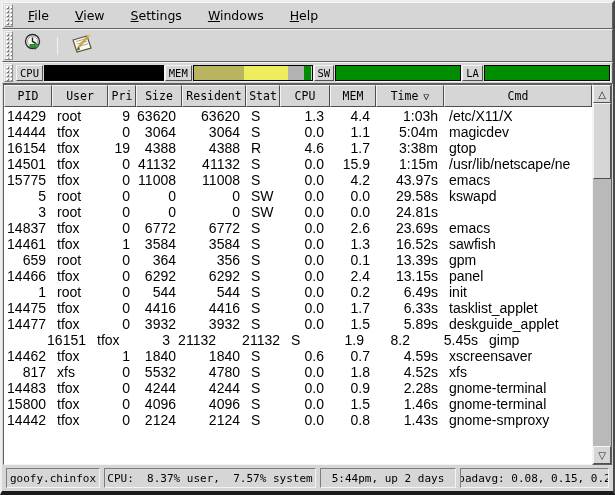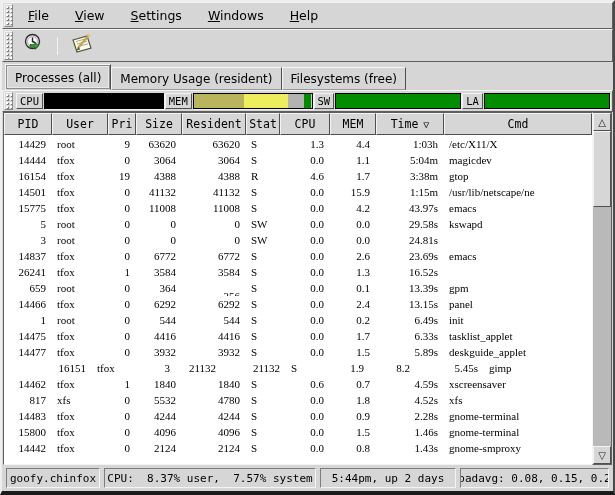--- a/index.html
+++ b/index.html
@@ -78,21 +78,21 @@
     display:flex;align-items:center;justify-content:center;
     background:#d6d6d6;
     border-top:1px solid #f4f4f4;border-left:1px solid #f4f4f4;
     border-right:1px solid #4f4f4f;border-bottom:1px solid #4f4f4f;
     font-family:"DejaVu Sans Mono","Liberation Mono",monospace;font-size:11.5px;
     white-space:nowrap;overflow:hidden;cursor:default;
   }
   .col .sort{margin-left:5px;font-size:10px;}
   .tbody{flex:1;background:#fff;overflow:hidden;padding-top:1px;}
   .trow{display:flex;height:16px;line-height:16px;
-    font-family:Liberation Serif, serif;font-size:11px;color:#000;}
+    font-family:Liberation Sans, sans-serif;font-size:14px;color:#000;align-items:flex-end;}
   .cell{white-space:pre;overflow:hidden;flex:0 0 auto;}
   .cell.r{text-align:right;padding-right:6px;}
   .cell.l{text-align:left;padding-left:5px;}
   
   .sbar{flex:0 0 20px;display:flex;flex-direction:column;background:#bdbdbd;
     border:1px solid #5f5f5f;border-left:1px solid #f4f4f4;}
   .sbtn{
     flex:0 0 18px;display:flex;align-items:center;justify-content:center;
     background:#d6d6d6;font-size:10px;color:#1a1a1a;
     border-top:1px solid #f4f4f4;border-left:1px solid #f4f4f4;
@@ -154,25 +154,20 @@
           <path d="M4 8 L18 4 L22 16 L8 20 Z" fill="#fbfbf2" stroke="#55553a" stroke-width="1.2"></path>
           <path d="M7 9.5 L17 6.8 M8 12 L18 9.3 M9 14.5 L19 11.8" stroke="#a9a98a" stroke-width="1"></path>
           <path d="M20 3 L9 16" stroke="#c8a44a" stroke-width="2.4"></path>
           <path d="M9.6 15.2 L8 18 L11 17.2" fill="#5a4a20" stroke="#5a4a20" stroke-width="0.6"></path>
           <path d="M20.8 2.2 L19.2 4.2" stroke="#e6c87a" stroke-width="2.6"></path>
         </svg>
       </span>
     </button>
   </div>
 
-  <div class="tabsrow" id="tabs">
-      <div class="tab active">Processes (all)</div>
-      <div class="tab">Memory Usage (resident)</div>
-      <div class="tab">Filesystems (free)</div>
-    </div>
 
   <div class="strip bars">
     <div class="handle"></div>
     <div class="bargroups" id="bargroups">
         <div class="bargroup">
           <span class="barlabel">CPU</span>
           <div class="bartrough">
             <div class="seg" style="width: 100%; background: rgb(0, 0, 0);"></div>
           </div>
         </div>
@@ -325,29 +320,30 @@
             <div class="cell r" style="flex: 0 0 28px;">0</div>
             <div class="cell r" style="flex: 0 0 46px;">6772</div>
             <div class="cell r" style="flex: 0 0 64px;">6772</div>
             <div class="cell l" style="flex: 0 0 34px;">S</div>
             <div class="cell r" style="flex: 0 0 50px;">0.0</div>
             <div class="cell r" style="flex: 0 0 46px;">2.6</div>
             <div class="cell r" style="flex: 0 0 68px;">23.69s</div>
             <div class="cell l" style="flex: 1 1 auto; min-width: 0px;">emacs</div>
           </div>
           <div class="trow">
-            <div class="cell r" style="flex: 0 0 48px;">26241</div>
+            <div class="cell r" style="flex: 0 0 48px;">14461</div>
             <div class="cell l" style="flex: 0 0 56px;">tfox</div>
             <div class="cell r" style="flex: 0 0 28px;">1</div>
             <div class="cell r" style="flex: 0 0 46px;">3584</div>
             <div class="cell r" style="flex: 0 0 64px;">3584</div>
             <div class="cell l" style="flex: 0 0 34px;">S</div>
             <div class="cell r" style="flex: 0 0 50px;">0.0</div>
             <div class="cell r" style="flex: 0 0 46px;">1.3</div>
             <div class="cell r" style="flex: 0 0 68px;">16.52s</div>
+            <div class="cell l" style="flex: 1 1 auto; min-width: 0px;">sawfish</div>
           </div>
           <div class="trow">
             <div class="cell r" style="flex: 0 0 48px;">659</div>
             <div class="cell l" style="flex: 0 0 56px;">root</div>
             <div class="cell r" style="flex: 0 0 28px;">0</div>
             <div class="cell r" style="flex: 0 0 46px;">364</div>
             <div class="cell r" style="flex: 0 0 64px; margin-top: 8px;">356</div>
             <div class="cell l" style="flex: 0 0 34px;">S</div>
             <div class="cell r" style="flex: 0 0 50px;">0.0</div>
             <div class="cell r" style="flex: 0 0 46px;">0.1</div>

